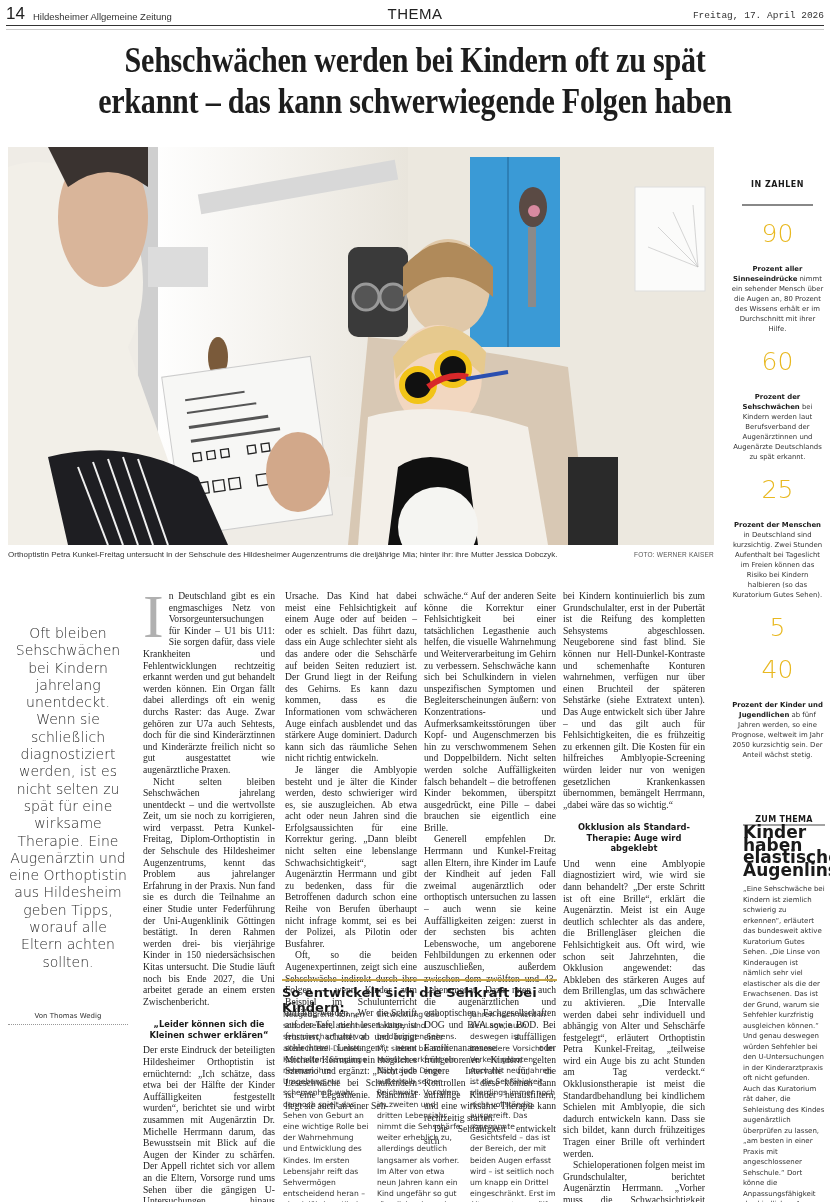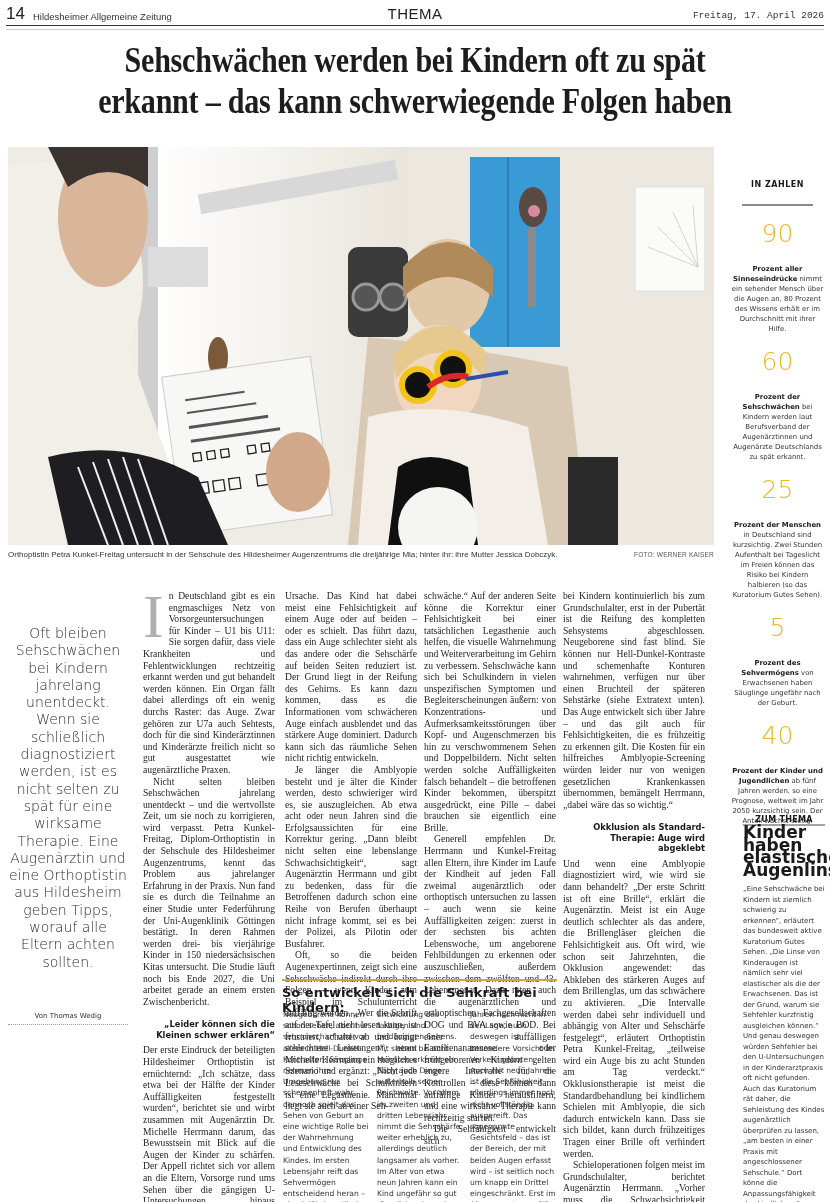--- a/index.html
+++ b/index.html
@@ -19,21 +19,21 @@
   .caption { position: absolute; left: 8px; top: 547px; width: 706px; height: 14px; font-family: "Liberation Sans", sans-serif; font-size: 8px; color: #333; display: flex; justify-content: space-between; align-items: center; }
   .caption .credit { font-size: 6.5px; letter-spacing: 0.2px; color: #555; }
 
   .teaser { position: absolute; left: 8px; top: 625px; width: 120px; text-align: center; font-family: "DejaVu Sans", sans-serif; font-size: 14px; line-height: 17.3px; color: #2a2a2a; font-weight: 300; }
   .byline { position: absolute; left: 8px; top: 1012px; width: 120px; text-align: center; font-family: "DejaVu Sans", sans-serif; font-size: 7px; color: #333; padding-bottom: 4px; border-bottom: 1px dotted #999; }
 
   .col { position: absolute; font-family: "Liberation Serif", serif; font-size: 9.6px; line-height: 11.6px; text-align: justify; hyphens: auto; color: #1e1e1e; }
   .col p { text-indent: 10px; }
   .col p.first { text-indent: 0; }
   .dropcap { float: left; font-family: "Liberation Serif", serif; font-size: 62px; line-height: 50px; color: #b0b0b0; margin: 1px 5px 0 0; height: 56px; }
-  .col h4 { font-family: "DejaVu Sans", sans-serif; font-weight: bold; font-size: 8.3px; line-height: 10.5px; text-align: right; margin: 12px 0 4px 0; color: #1a1a1a; }
+  .col h4 { font-family: "DejaVu Sans", sans-serif; font-weight: bold; font-size: 8.3px; line-height: 10.5px; text-align: center; margin: 12px 0 4px 0; color: #1a1a1a; }
 
   .col1 { left: 143px; top: 590px; width: 132px; }
   .col2 { left: 285px; top: 590px; width: 132px; }
   .col3 { left: 424px; top: 590px; width: 132px; }
   .col4 { left: 563px; top: 590px; width: 142px; }
 
   .box-rule { position: absolute; left: 282px; top: 979px; width: 275px; border-top: 2px solid #c9a84c; }
   .box-title { position: absolute; left: 282px; top: 985px; width: 275px; font-family: "DejaVu Sans", sans-serif; font-weight: bold; font-size: 13px; color: #1a1a1a; }
   .boxcol { position: absolute; top: 1009px; width: 86px; font-family: "DejaVu Sans", sans-serif; font-size: 7.6px; line-height: 11.2px; color: #333; }
   .boxcol.a { left: 283px; }
@@ -206,21 +206,20 @@
   <div class="stat">
     <div class="num">60</div>
     <div class="txt"><b>Prozent der Sehschwächen</b><span> bei Kindern werden laut Berufsverband der Augenärztinnen und Augenärzte Deutschlands zu spät erkannt.</span></div>
   </div>
   <div class="stat">
     <div class="num">25</div>
     <div class="txt"><b>Prozent der Menschen</b><span> in Deutschland sind kurzsichtig. Zwei Stunden Aufenthalt bei Tageslicht im Freien können das Risiko bei Kindern halbieren (so das Kuratorium Gutes Sehen).</span></div>
   </div>
   <div class="stat">
     <div class="num">5</div>
-    <div class="txt"><b>Prozent des Sehvermögens</b><span> von Erwachsenen haben Säuglinge ungefähr nach der Geburt.</span></div>
   </div>
   <div class="stat">
     <div class="num">40</div>
     <div class="txt"><b>Prozent der Kinder und Jugendlichen</b><span> ab fünf Jahren werden, so eine Prognose, weltweit im Jahr 2050 kurzsichtig sein. Der Anteil wächst stetig.</span></div>
   </div>
 </aside>
 
 <aside class="zum">
   <div class="zh">ZUM THEMA</div>
   <div class="ztitle">Kinder haben elastischere Augenlinsen</div>

